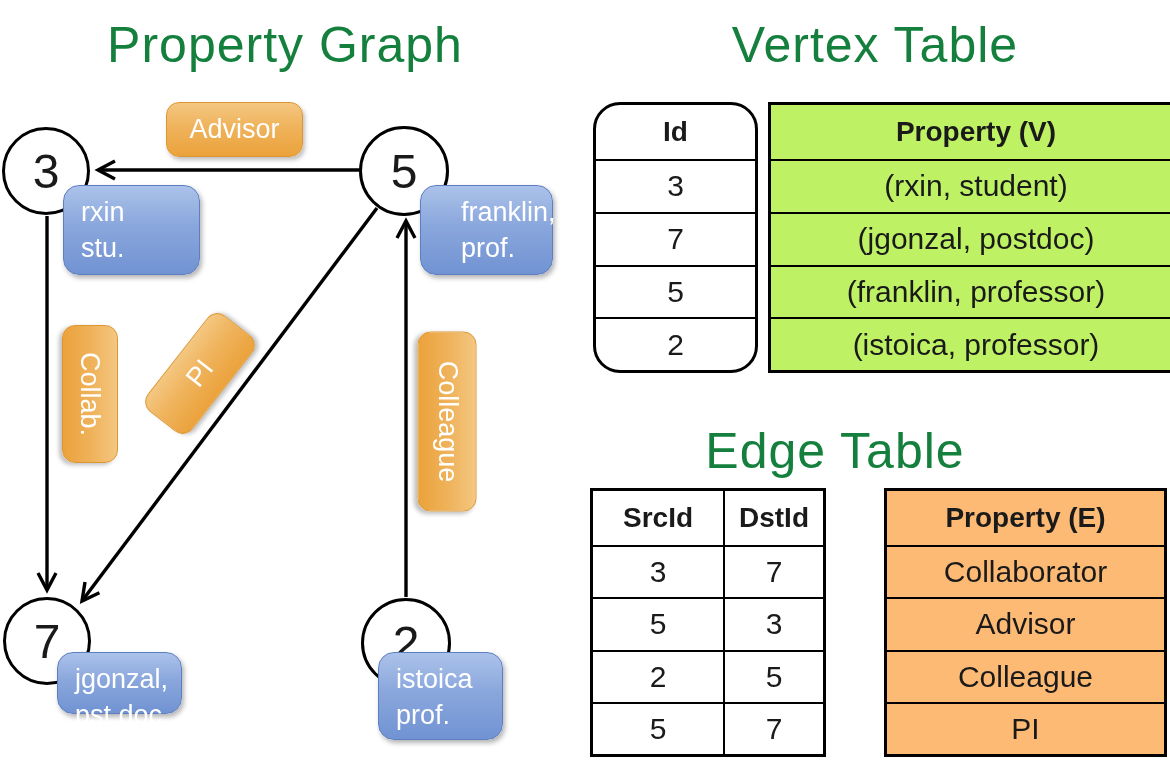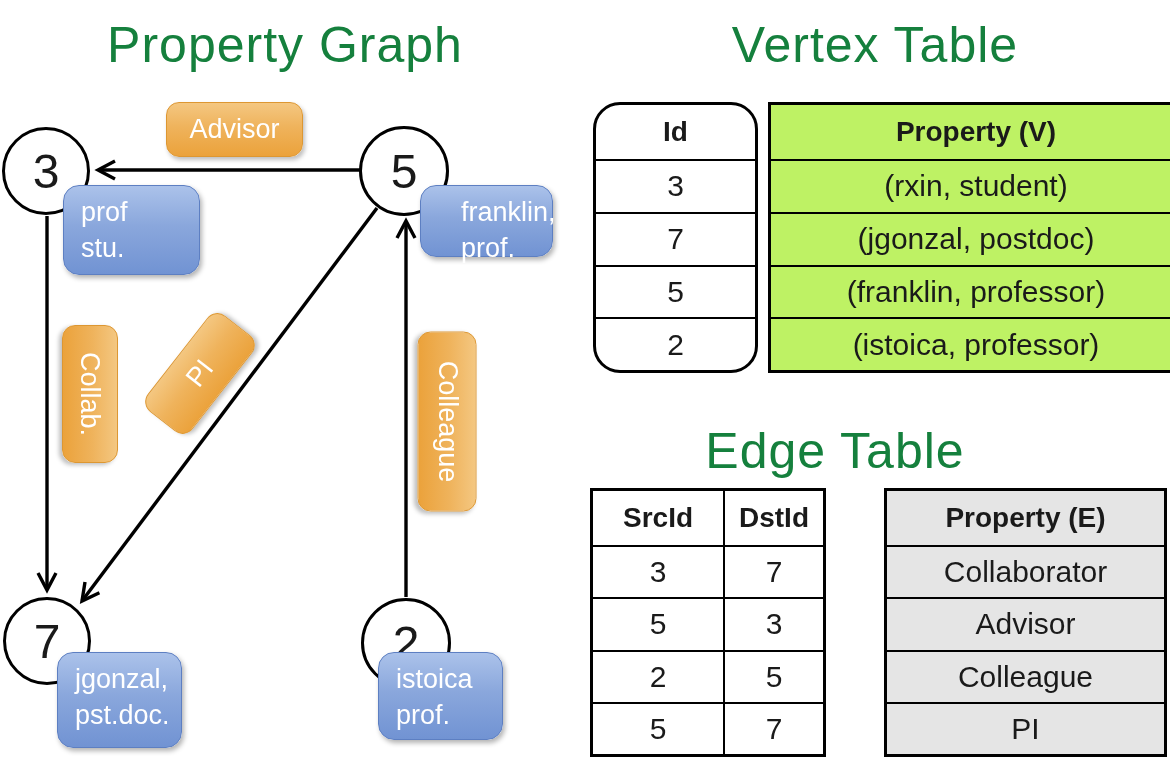--- a/index.html
+++ b/index.html
@@ -49,22 +49,22 @@
     background: linear-gradient(180deg, #abc2ea 0%, #8aa7dc 45%, #7193d3 100%);
     border: 1px solid #5d7fc2;
     color: #fff;
     font-size: 27px;
     line-height: 1.32;
     padding: 9px 8px 0 17px;
     box-shadow: 2px 3px 5px rgba(0,0,0,.3);
     z-index: 3;
   }
   #vlabel-rxin     { left: 63px;  top: 185px; width: 137px; height: 90px; }
-  #vlabel-franklin { left: 420px; top: 185px; width: 133px; height: 72px; padding-left: 40px; }
-  #vlabel-jgonzal  { left: 57px;  top: 652px; width: 125px; height: 96px; }
+  #vlabel-franklin { left: 420px; top: 185px; width: 133px; height: 90px; padding-left: 40px; }
+  #vlabel-jgonzal  { left: 57px;  top: 652px; width: 125px; height: 62px; }
   #vlabel-istoica  { left: 378px; top: 652px; width: 125px; height: 88px; }
 
   
   .elabel {
     position: absolute;
     border-radius: 13px;
     background: linear-gradient(180deg, #f4c781 0%, #efb35c 45%, #eba23b 100%);
     border: 1px solid #dd9732;
     color: #fff;
     font-size: 27px;
@@ -100,21 +100,21 @@
     color: #1a1a1a;
     white-space: nowrap;
   }
   .cell.hdr { font-weight: bold; font-size: 28px; }
   .cell + .cell { border-left: 2.5px solid #000; }
 
   #vertex-id-table   { left: 593px; top: 102px; width: 165px; height: 271px; grid-template-rows: 54px repeat(4, 1fr); border-radius: 27px; }
   #vertex-prop-table { left: 768px; top: 102px; width: 416px; height: 271px; grid-template-rows: 54px repeat(4, 1fr); background: #bef264; }
   #edge-src-table    { left: 590px; top: 488px; width: 236px; height: 269px; grid-template-rows: 54px repeat(4, 1fr); }
   #edge-src-table .row { grid-template-columns: 130px 1fr; }
-  #edge-prop-table   { left: 884px; top: 488px; width: 283px; height: 269px; grid-template-rows: 54px repeat(4, 1fr); background: #e5e5e5; }
+  #edge-prop-table   { left: 884px; top: 488px; width: 283px; height: 269px; grid-template-rows: 54px repeat(4, 1fr); background: #fdba74; }
 </style>
 </head>
 <body>
 
 <div class="title" id="graph-title">Property Graph</div>
 <div class="title" id="vertex-title">Vertex Table</div>
 <div class="title" id="edge-title">Edge Table</div>
 
 <svg id="edge-svg" width="1170" height="760">
   <defs>
@@ -127,21 +127,21 @@
   <line x1="377" y1="208" x2="82" y2="601" stroke="#000" stroke-width="3.4" marker-end="url(#arrow)"></line>
   <line x1="406" y1="597" x2="406" y2="221" stroke="#000" stroke-width="3.4" marker-end="url(#arrow)"></line>
 </svg>
 
 <div class="node" id="node-3">3</div>
 <div class="node" id="node-5">5</div>
 <div class="node" id="node-7">7</div>
 <div class="node" id="node-2">2</div>
 
 <div class="vlabel" id="vlabel-rxin">
-  <div>prof</div>
+  <div>rxin</div>
   <div>stu.</div>
 </div>
 <div class="vlabel" id="vlabel-franklin">
   <div>franklin,</div>
   <div>prof.</div>
 </div>
 <div class="vlabel" id="vlabel-jgonzal">
   <div>jgonzal,</div>
   <div>pst.doc.</div>
 </div>

